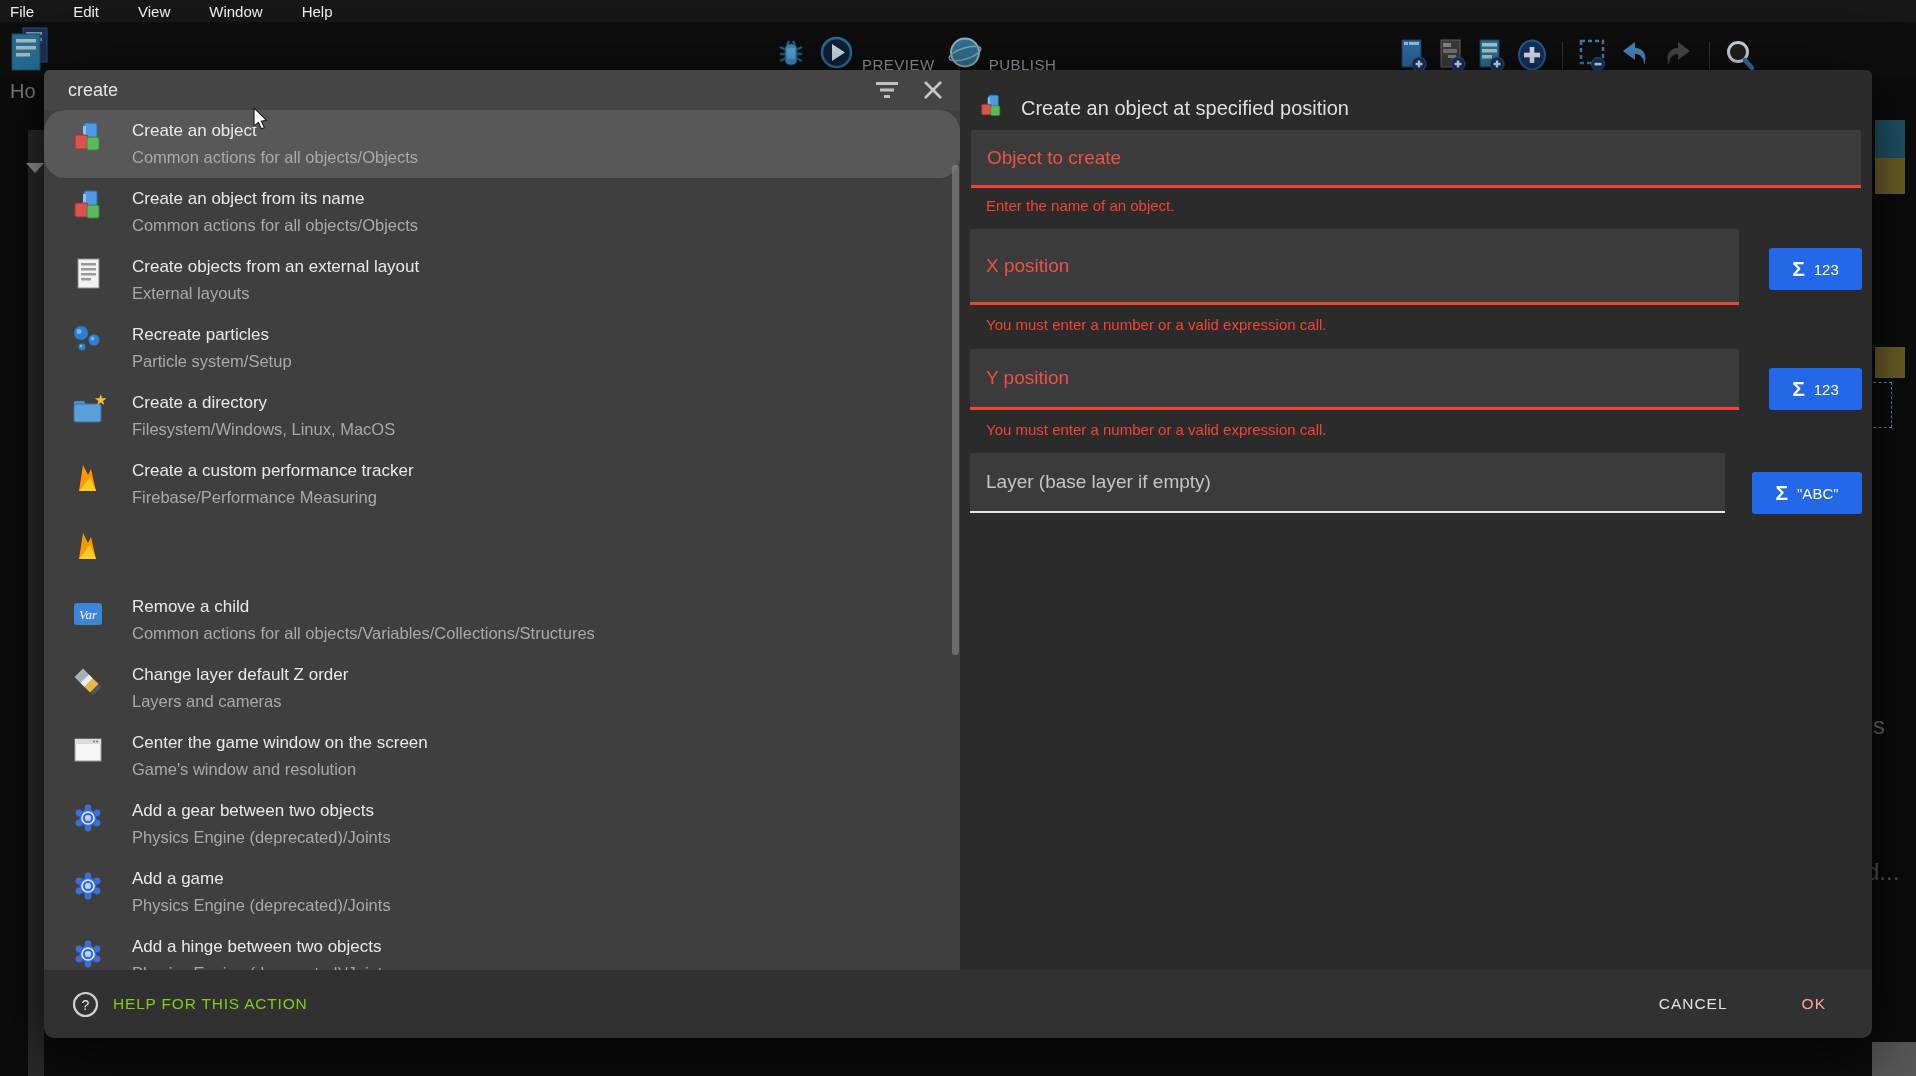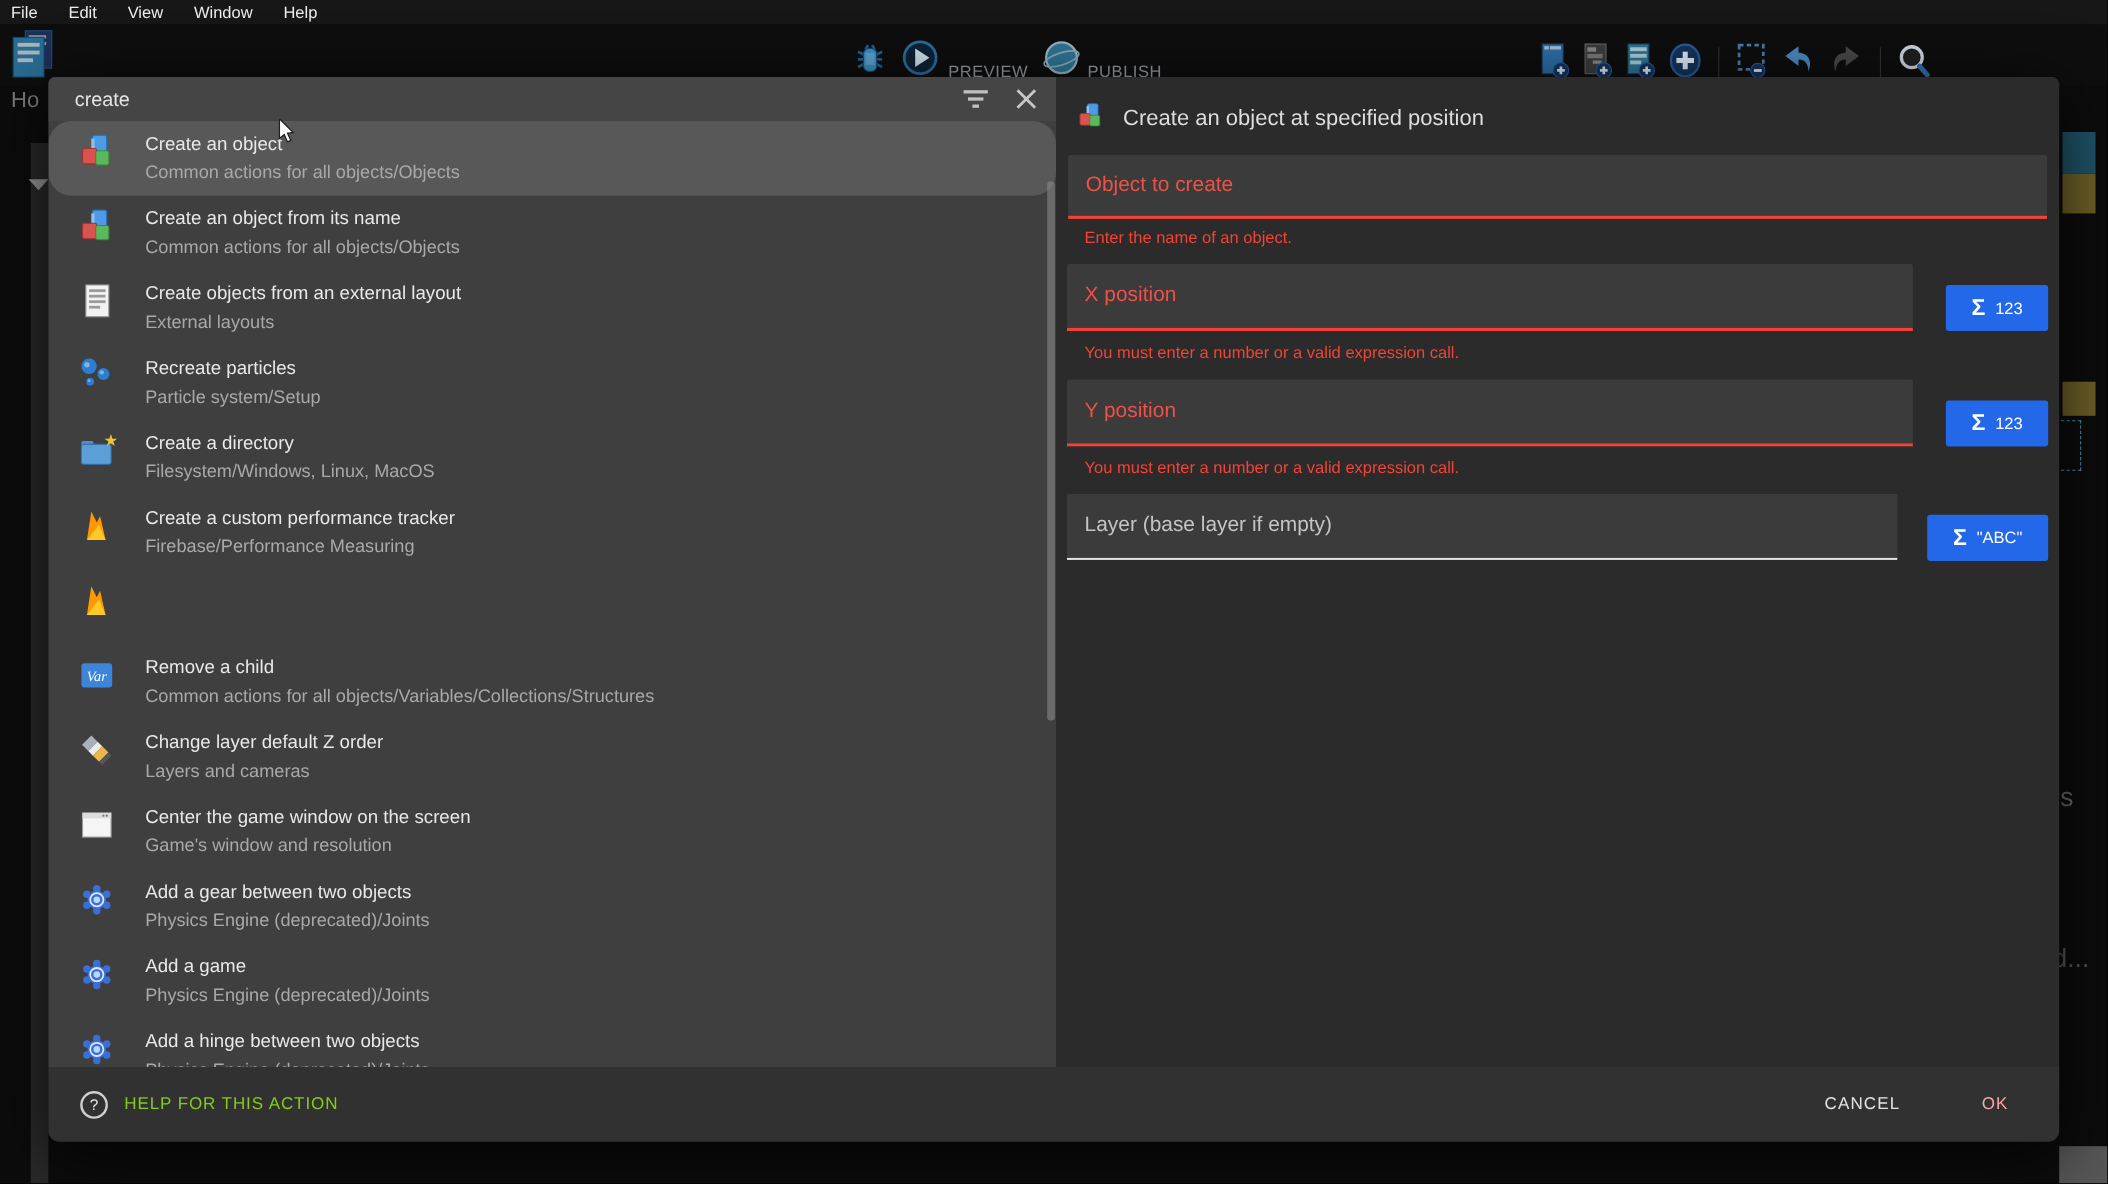--- a/index.html
+++ b/index.html
@@ -2,21 +2,21 @@
 <html><head>
 <meta charset="utf-8">
 <style>
   * { margin:0; padding:0; box-sizing:border-box; }
   body { background:#000; }
   .screen { position:relative; width:1916px; height:1076px; background:#0c0c0c;
             font-family:"Liberation Sans", sans-serif; overflow:hidden; }
 
   
   .menubar { position:absolute; top:0; left:0; right:0; height:22px; background:#171717;
-             display:flex; align-items:center; gap:28px; padding-left:10px; z-index:3; }
+             display:flex; align-items:center; gap:39px; padding-left:10px; z-index:3; }
   .menu-item { color:#ededed; font-size:15px; }
 
   
   .toolbar { position:absolute; top:22px; left:0; right:0; height:56px; background:#0e0e0e; z-index:2; }
   .proj-icon { position:absolute; left:8px; top:4px; }
   .tb-center { position:absolute; left:776px; top:14px; display:flex; align-items:flex-end; }
   .tb-label { color:#959ca3; font-size:15px; letter-spacing:.5px; }
   .tb-right { position:absolute; left:1400px; top:16px; display:flex; align-items:center; gap:11px; }
   .tb-div { width:1px; height:30px; background:#333; margin:0 4px; }
 
@@ -421,28 +421,28 @@
       <div class="detail-header">
         <span id="detail-icon"><svg width="27" height="27" viewBox="0 0 36 36">
               <rect x="14" y="3" width="13" height="15" rx="2" fill="#4d9be6" stroke="#2a6fb0"></rect>
               <rect x="13" y="6" width="3" height="9" fill="#8cc2f0"></rect>
               <rect x="5" y="15" width="13" height="14" rx="2" fill="#d9534f" stroke="#a03330"></rect>
               <rect x="17" y="17" width="12" height="13" rx="2" fill="#5cb85c" stroke="#3a8a3a"></rect>
             </svg></span>
         <span class="detail-title">Create an object at specified position</span>
       </div>
       <div id="fields">
-          <div class="field-row" style="margin-top: 11px;">
+          <div class="field-row" style="">
             <div class="field-box err" style="width: 890px; height: 58px; margin: 0px 1px;">
               <span class="field-label lbl-err">Object to create</span>
             </div>
           </div>
           <div class="msg" style="height: 41px; padding-top: 9px;">Enter the name of an object.</div>
           <div class="field-row">
-            <div class="field-box err" style="width: 769px; height: 61px;">
+            <div class="field-box err" style="width: 769px; height: 76px;">
               <span class="field-label lbl-err">X position</span>
             </div>
             <div class="sigma-btn" style="width: 93px;">
               <span class="sigma-glyph">Σ</span>
               <span class="sigma-label">123</span>
             </div>
           </div>
           <div class="msg" style="height: 44px; padding-top: 11px;">You must enter a number or a valid expression call.</div>
           <div class="field-row">
             <div class="field-box err" style="width: 769px; height: 61px;">

